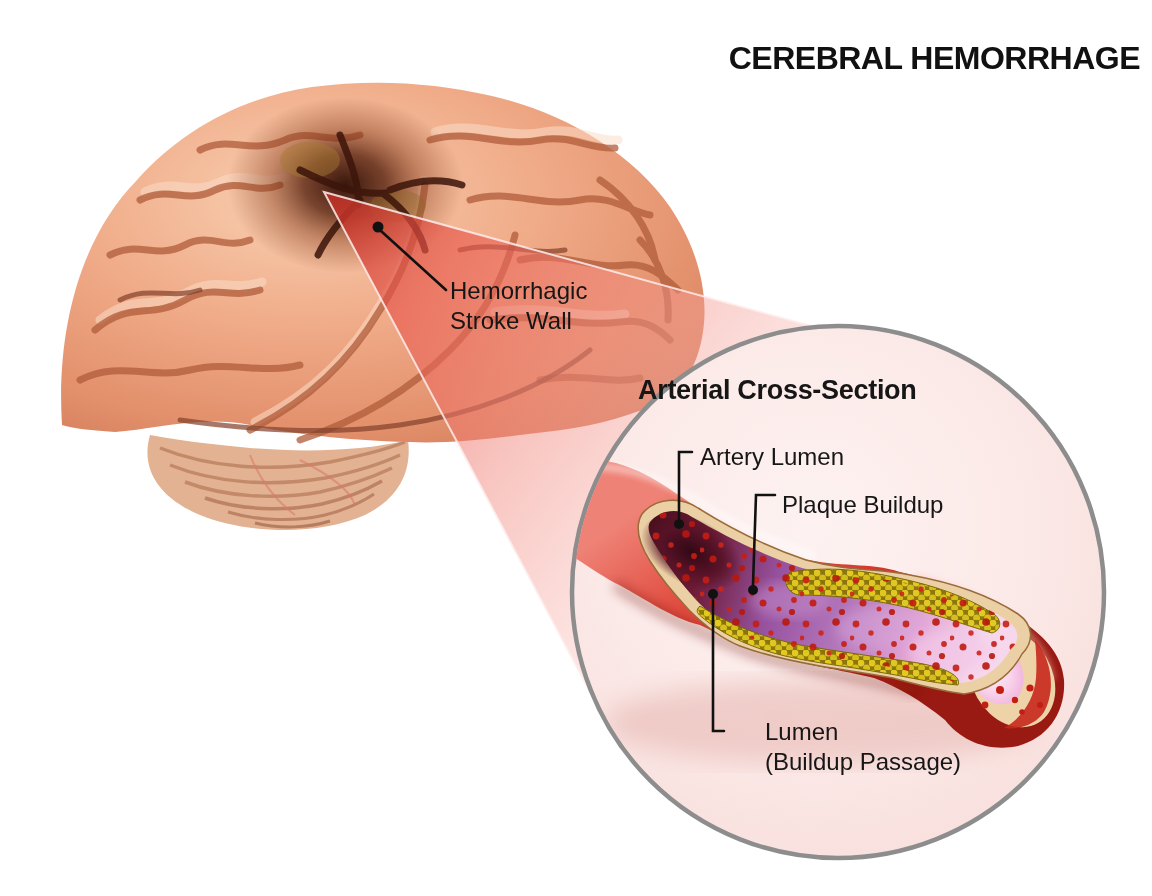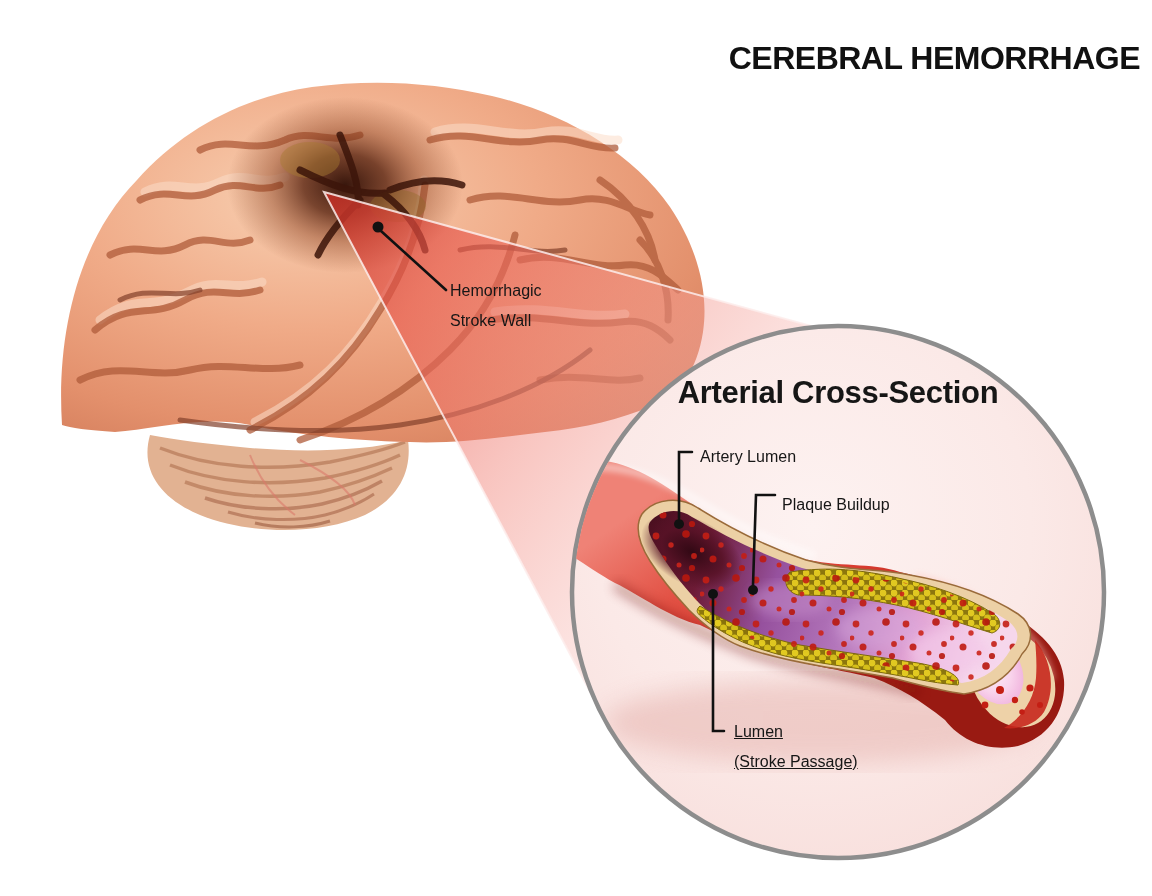--- a/index.html
+++ b/index.html
@@ -6,29 +6,29 @@
   .canvas {
     position:relative; width:1152px; height:896px; background:#ffffff;
     overflow:hidden; font-family:"Liberation Sans", sans-serif; color:#161616;
   }
   .canvas svg { position:absolute; left:0; top:0; }
   .txt { position:absolute; white-space:nowrap; color:#161616; }
   .title {
     left:540px; top:40px; width:600px; text-align:right;
     font-size:32px; font-weight:bold; letter-spacing:-0.5px; color:#111111;
   }
-  .label { font-size:16px; line-height:30px; }
+  .label { font-size:24px; line-height:30px; }
   .lbl-stroke-site { left:450px; top:276px; }
   .inset-title {
-    left:638px; top:375px; width:400px; text-align:center;
-    font-size:31px; font-weight:bold; letter-spacing:-0.3px;
+    left:638px; top:375px; width:400px; text-align:left;
+    font-size:27px; font-weight:bold; letter-spacing:-0.3px;
   }
   .lbl-artery-wall { left:700px; top:442px; }
   .lbl-plaque { left:782px; top:490px;text-align:right; }
-  .lbl-lumen { left:734px; top:717px;text-decoration:underline; }
+  .lbl-lumen { left:765px; top:717px; }
 </style>
 </head>
 <body>
 
 <div class="canvas">
 
   <svg width="1152" height="896" viewBox="0 0 1152 896">
     <defs>
       <radialGradient id="gBrain" cx="38%" cy="32%" r="80%">
         <stop offset="0%" stop-color="#f8d0b2"></stop>
@@ -273,16 +273,16 @@
   <div class="txt inset-title">Arterial Cross-Section</div>
 
   <div class="txt label lbl-artery-wall">Artery Lumen</div>
 
   <div class="txt label lbl-plaque">
     <div>Plaque Buildup</div>
   </div>
 
   <div class="txt label lbl-lumen">
     <div>Lumen</div>
-    <div>(Stroke Passage)</div>
+    <div>(Buildup Passage)</div>
   </div>
 
 </div>
 
 </body></html>

